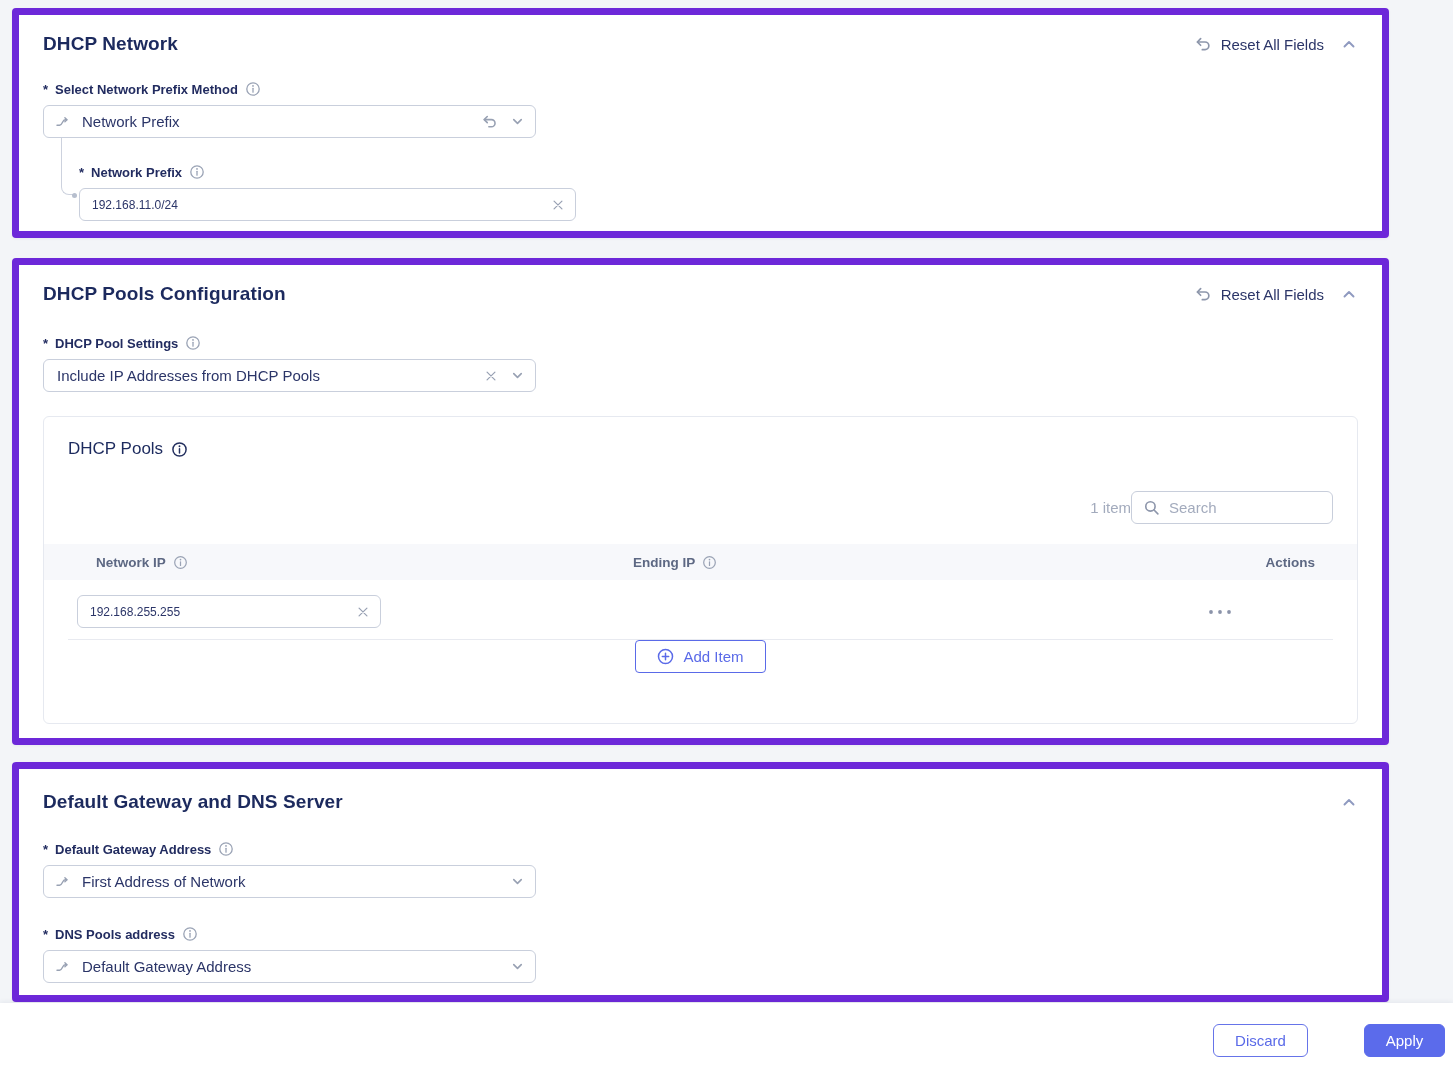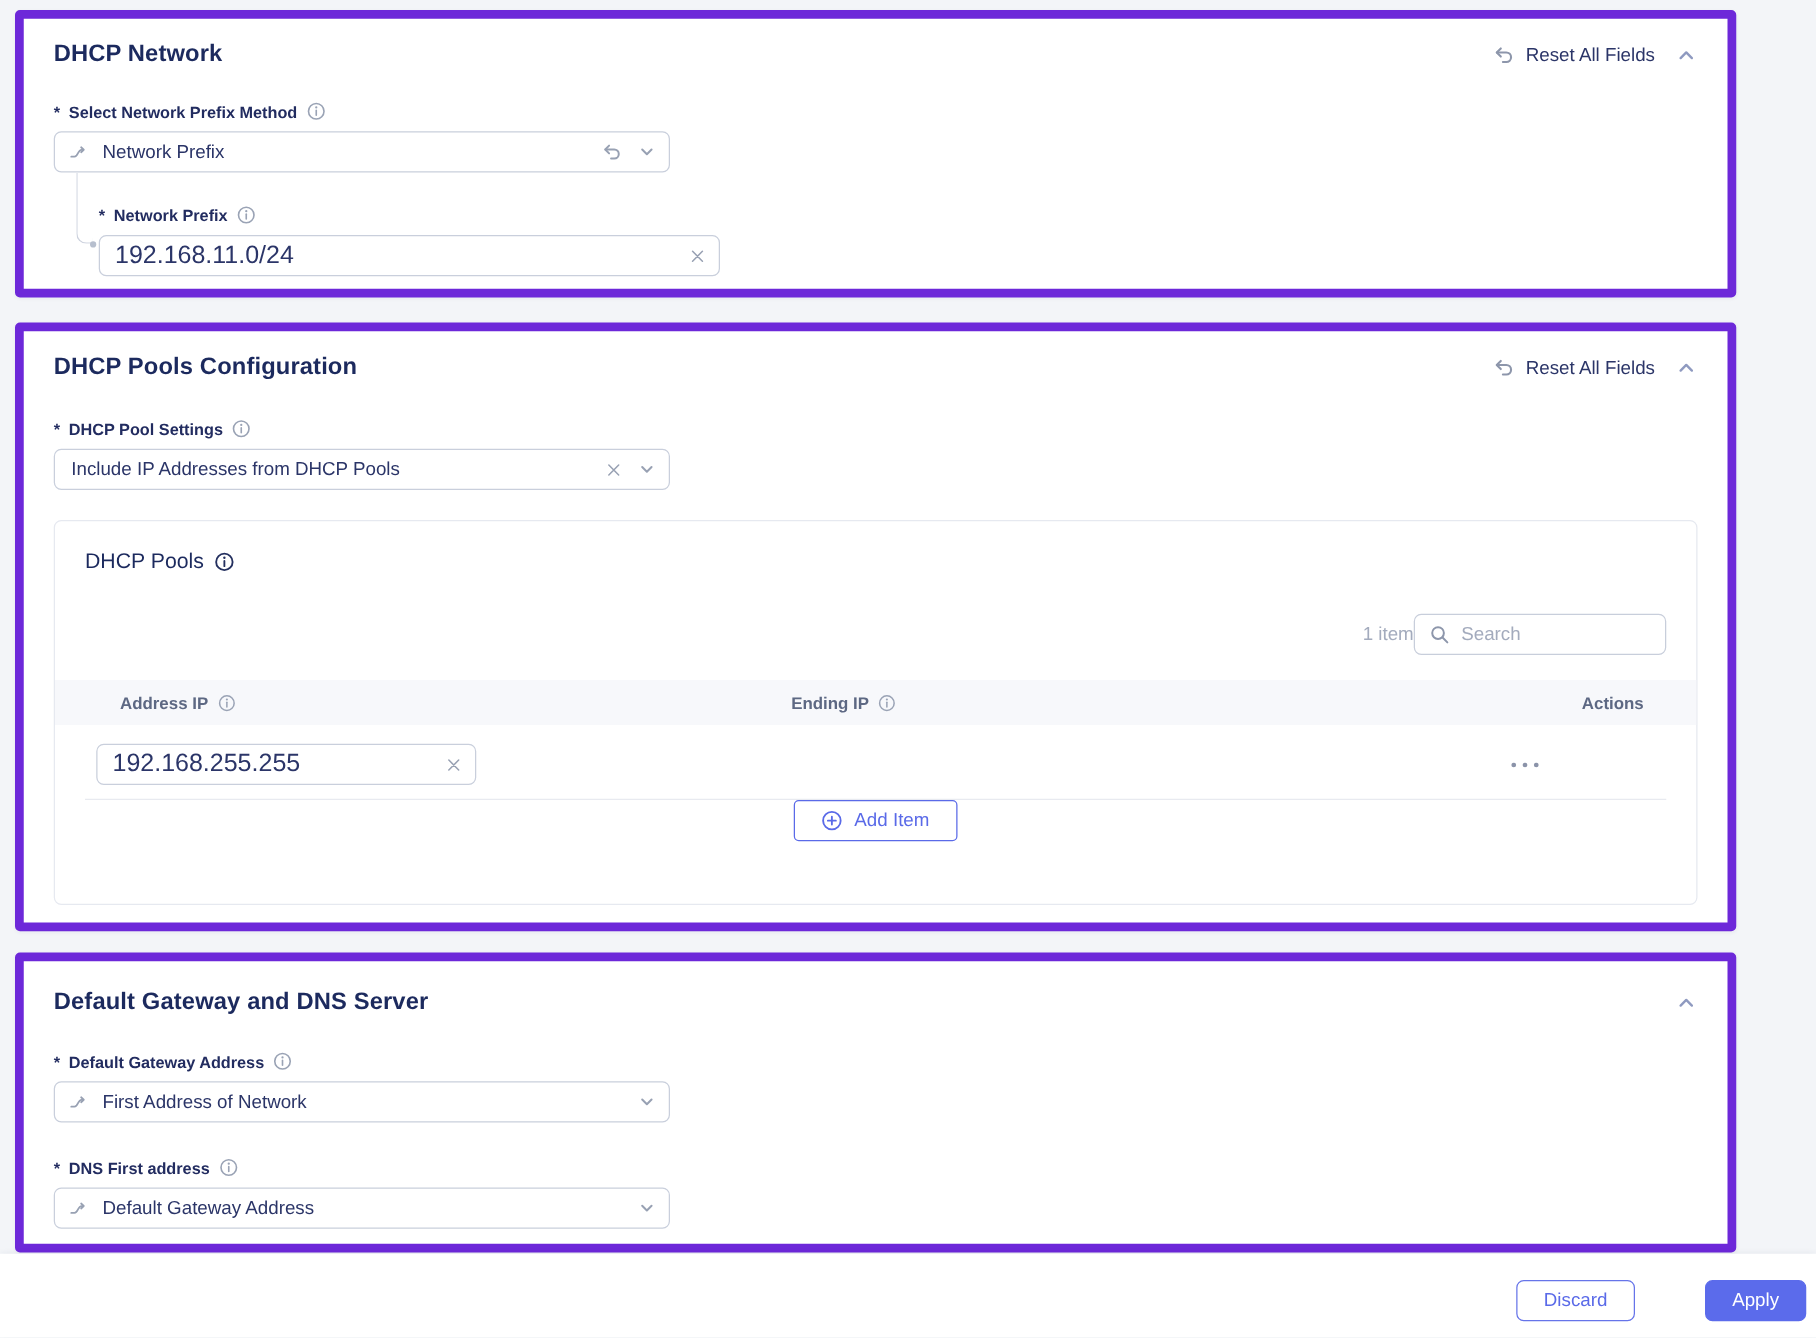--- a/index.html
+++ b/index.html
@@ -47,21 +47,21 @@
   .select .branch { color:#98a1b3; display:flex; flex:none; }
   .select .value { flex:1; font-size:15px; color:#2b3568; white-space:nowrap; overflow:hidden; }
   .select .tail { display:flex; align-items:center; gap:12px; color:#98a1b3; }
   .tail .icon { display:flex; cursor:pointer; }
 
   .text-control {
     height:33px; border:1px solid #c9cfdc; border-radius:6px;
     display:flex; align-items:center; background:#fff; padding:0 10px 0 12px;
   }
   .text-control input {
-    flex:1; border:none; outline:none; font-size:20px; color:#2b3568;
+    flex:1; border:none; outline:none; font-size:12px; color:#2b3568;
     font-family:"Liberation Sans", sans-serif; background:transparent; min-width:0;
   }
   .clear-btn { color:#98a1b3; display:flex; cursor:pointer; flex:none; }
 
   
   .nested { margin-left:36px; margin-top:26px; position:relative; }
   .nested .text-control { margin-top:8px; width:497px; }
   .connector {
     position:absolute; left:42px; top:123px; width:13px; height:57px;
     border-left:1.5px solid #cdd2de; border-bottom:1.5px solid #cdd2de;
@@ -280,21 +280,21 @@
               <circle cx="7" cy="7" r="4.4"></circle>
               <path d="M10.4 10.4 14 14"></path>
             </svg>
         </span>
         <input placeholder="Search" style="">
       </div>
     </div>
 
     <div class="pools-grid thead">
       <div class="th th-start">
-        <span>Address IP</span>
+        <span>Network IP</span>
         <span class="info">
           <svg width="15" height="15" viewBox="0 0 16 16" fill="none" stroke="currentColor" stroke-width="1.3">
               <circle cx="8" cy="8" r="6.2"></circle>
               <path d="M8 7.3v3.9" stroke-linecap="round"></path>
               <circle cx="8" cy="4.9" r="0.9" fill="currentColor" stroke="none"></circle>
             </svg>
         </span>
       </div>
       <div class="th th-end">
         <span>Ending IP</span>
@@ -383,21 +383,21 @@
       <span class="icon">
         <svg width="15" height="15" viewBox="0 0 16 16" fill="none" stroke="currentColor" stroke-width="1.7" stroke-linecap="round" stroke-linejoin="round">
             <path d="M4 6l4 4 4-4"></path>
           </svg>
       </span>
     </span>
   </div>
 
   <div class="field-label mt28">
     <span class="req">*</span>
-    <span>DNS First address</span>
+    <span>DNS Pools address</span>
     <span class="info">
       <svg width="16" height="16" viewBox="0 0 16 16" fill="none" stroke="currentColor" stroke-width="1.3">
           <circle cx="8" cy="8" r="6.2"></circle>
           <path d="M8 7.3v3.9" stroke-linecap="round"></path>
           <circle cx="8" cy="4.9" r="0.9" fill="currentColor" stroke="none"></circle>
         </svg>
     </span>
   </div>
 
   <div class="select">

